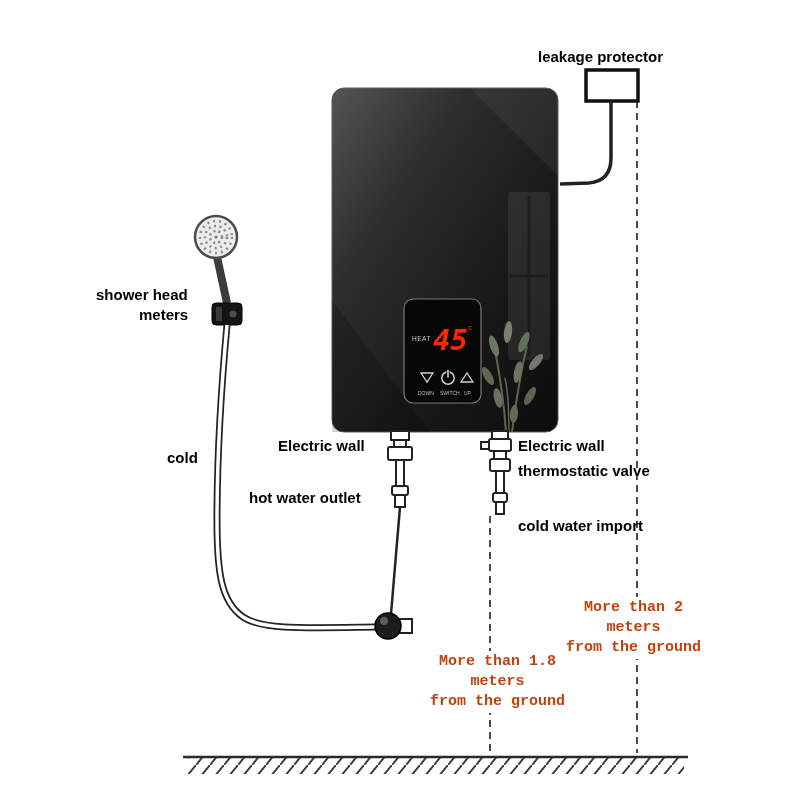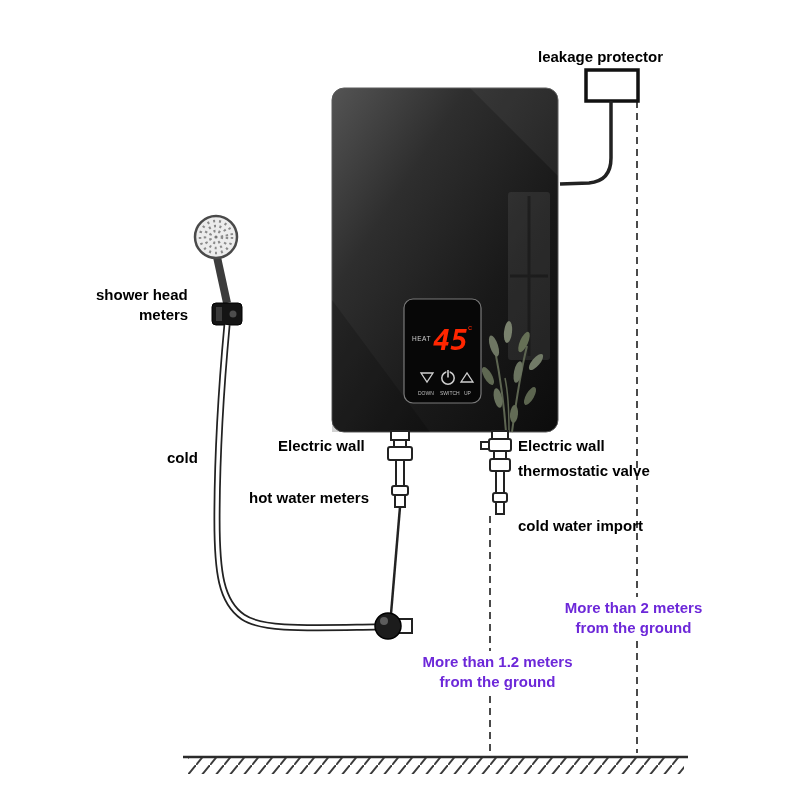--- a/index.html
+++ b/index.html
@@ -2,22 +2,22 @@
 <html><head>
 <meta charset="utf-8">
 <style>
   html,body{margin:0;padding:0;background:#fff;}
   .stage{position:relative;width:800px;height:800px;background:#fff;overflow:hidden;
          font-family:"Liberation Sans",sans-serif;}
   .art{position:absolute;left:0;top:0;width:800px;height:800px;}
   .title{position:absolute;left:33px;top:14px;margin:0;font-size:40px;font-weight:bold;
          letter-spacing:-0.5px;color:#000;}
   .lbl{position:absolute;font-weight:bold;font-size:15px;color:#000;white-space:nowrap;}
-  .dist{position:absolute;font-weight:bold;font-size:15px;color:#6d28d9;text-align:center;
-        background:#fff;line-height:20px;padding:1px 0;}
+  .dist{position:absolute;font-weight:bold;font-size:15px;color:#c2410c;text-align:center;
+        background:#fff;line-height:20px;padding:1px 0;font-family:Liberation Mono, monospace;}
   .dist span{display:block;}
 </style>
 </head>
 <body>
 
 <div class="stage">
 
   <svg class="art" viewBox="0 0 800 800" xmlns="http://www.w3.org/2000/svg">
     <defs>
       <linearGradient id="heaterGrad" x1="0" y1="0" x2="1" y2="1">
@@ -136,31 +136,31 @@
   <div class="lbl" style="left:538px;top:48px;">leakage protector</div>
 
   <div class="lbl" style="left:96px;top:266px;margin-top:20px;">shower head</div>
 
   <div class="lbl" style="left:139px;top:306px;">meters</div>
 
   <div class="lbl" style="left:167px;top:449px;">cold</div>
 
   <div class="lbl" style="left:278px;top:437px;">Electric wall</div>
 
-  <div class="lbl" style="left:249px;top:489px;">hot water meters</div>
+  <div class="lbl" style="left:249px;top:489px;">hot water outlet</div>
 
   <div class="lbl" style="left:518px;top:437px;">Electric wall</div>
 
   <div class="lbl" style="left:518px;top:462px;">thermostatic valve</div>
 
   <div class="lbl" style="left:518px;top:489px;margin-top:28px;">cold water import</div>
 
   <div class="dist" style="left:556px;top:597px;width:155px;">
     <span>More than 2 meters</span>
     <span>from the ground</span>
   </div>
 
   <div class="dist" style="left:420px;top:651px;width:155px;">
-    <span>More than 1.2 meters</span>
+    <span>More than 1.8 meters</span>
     <span>from the ground</span>
   </div>
 
 </div>
 
 </body></html>

